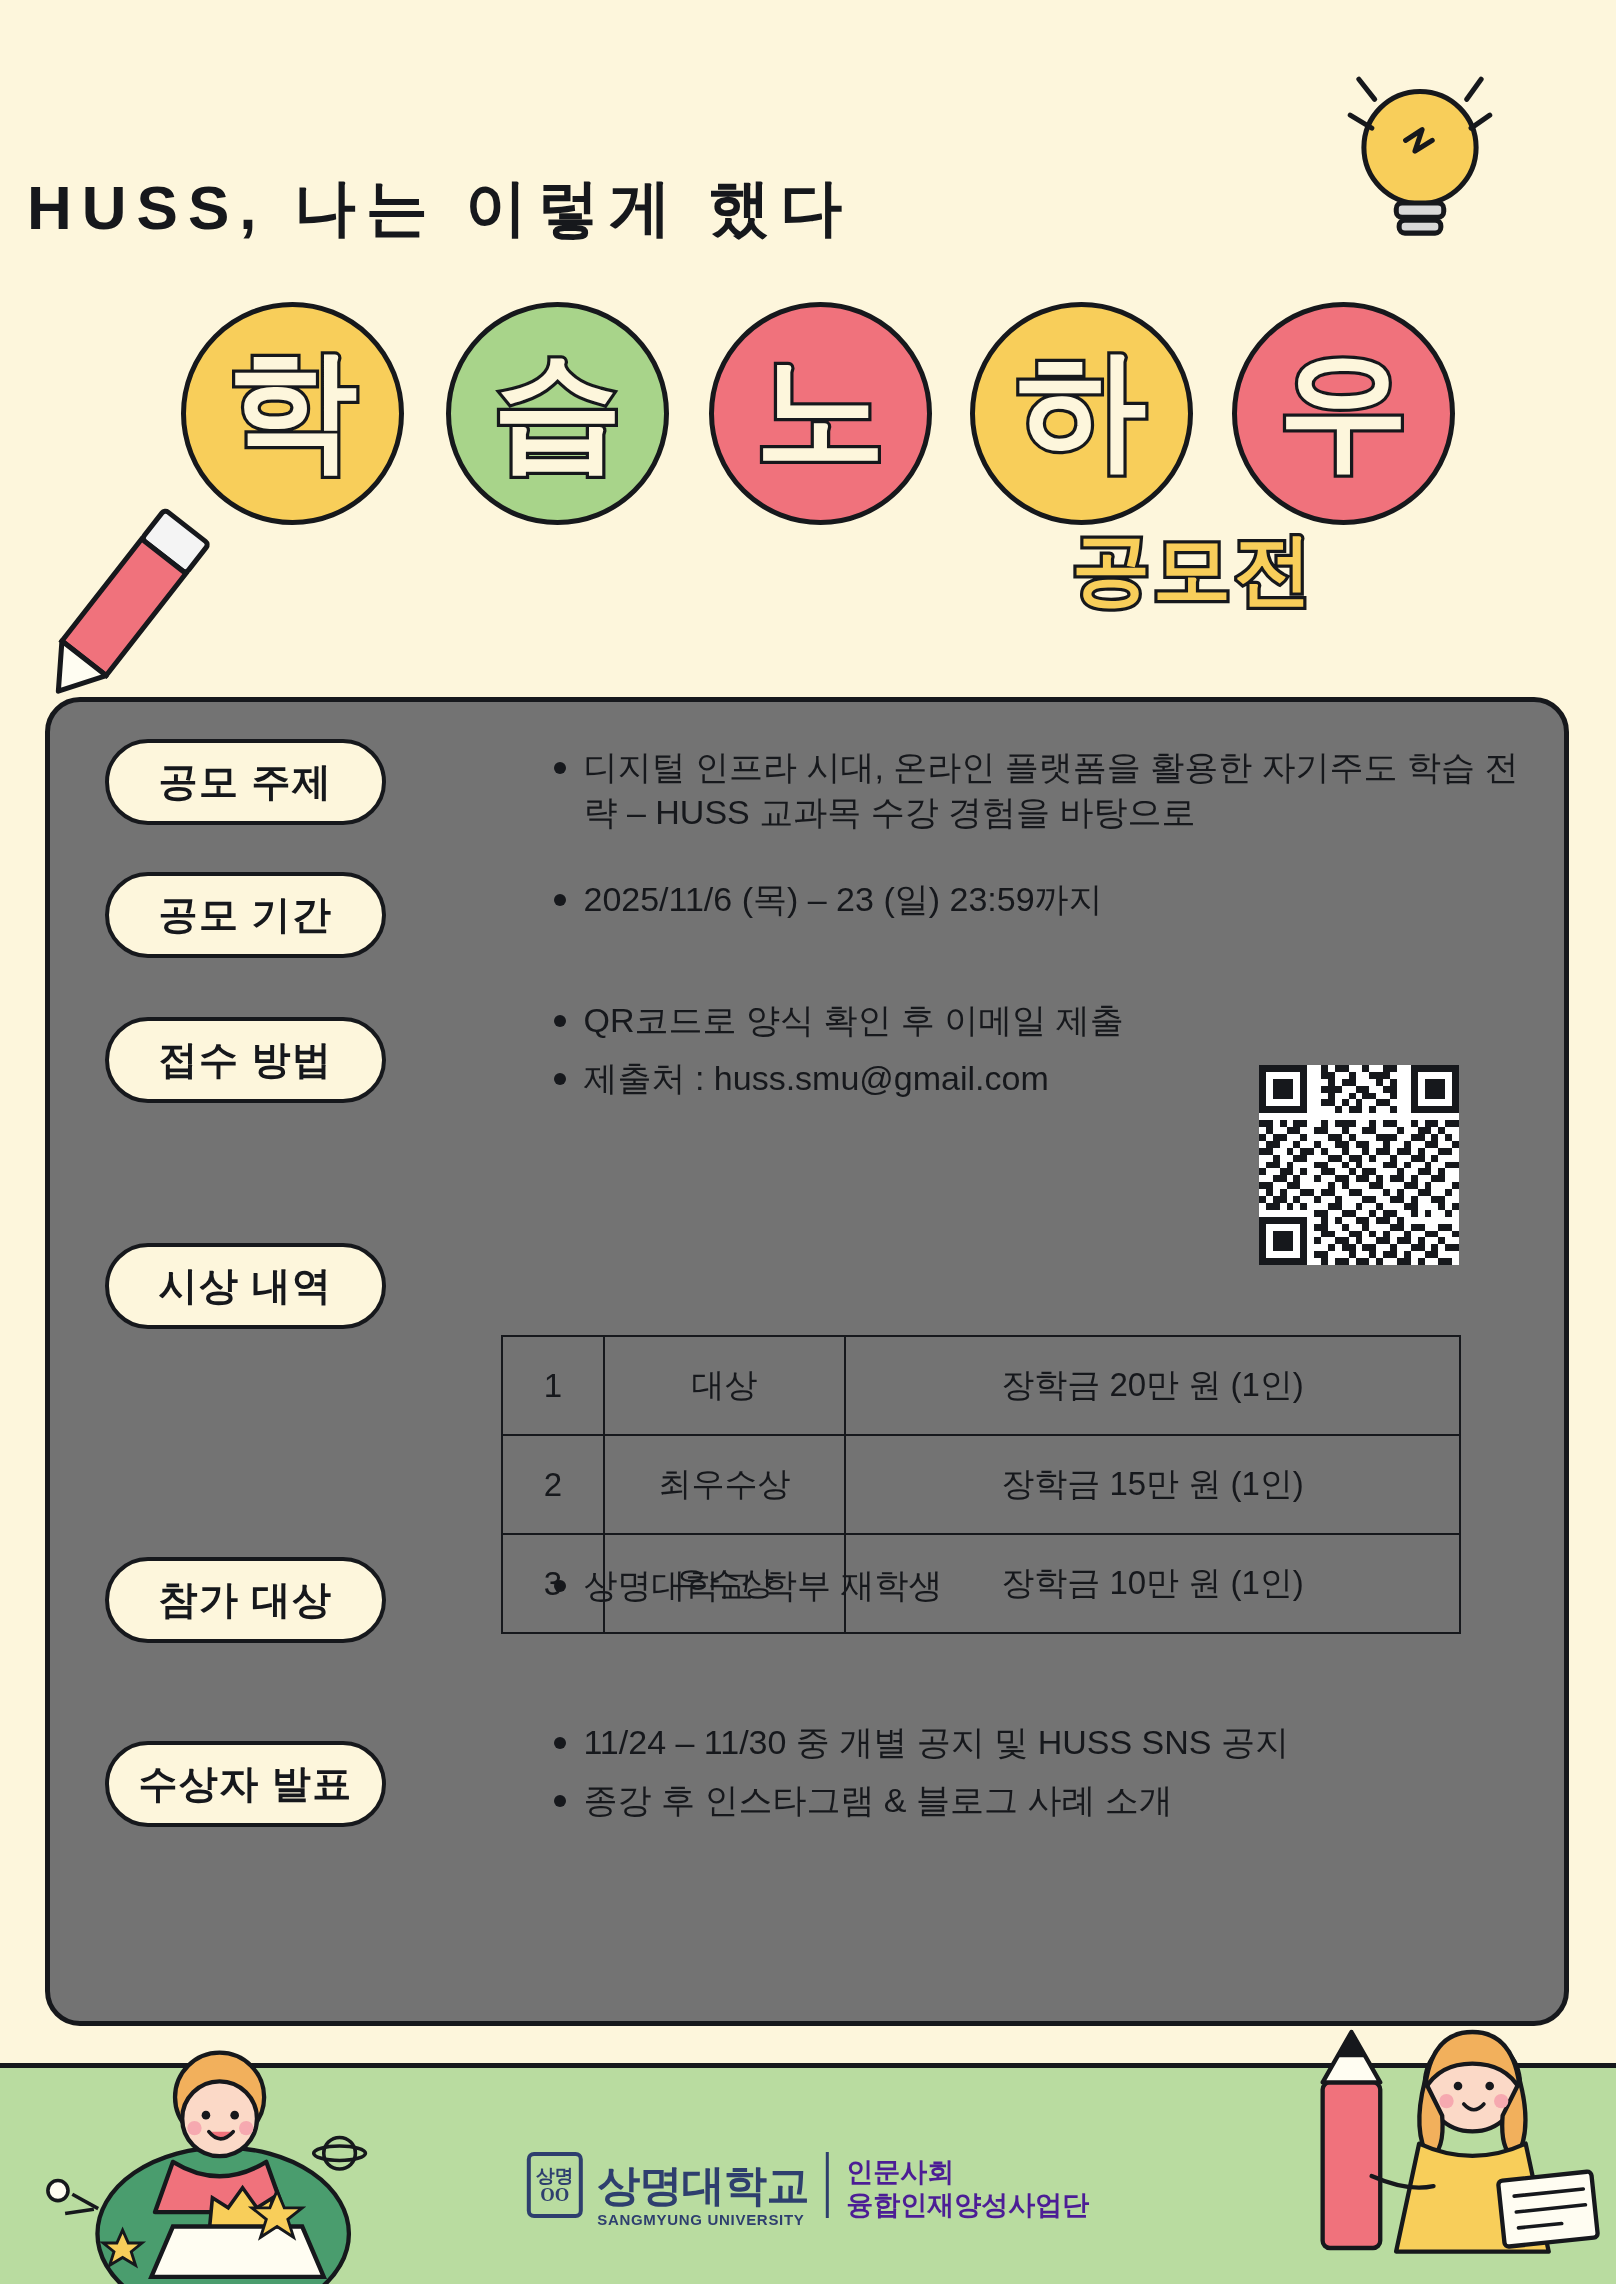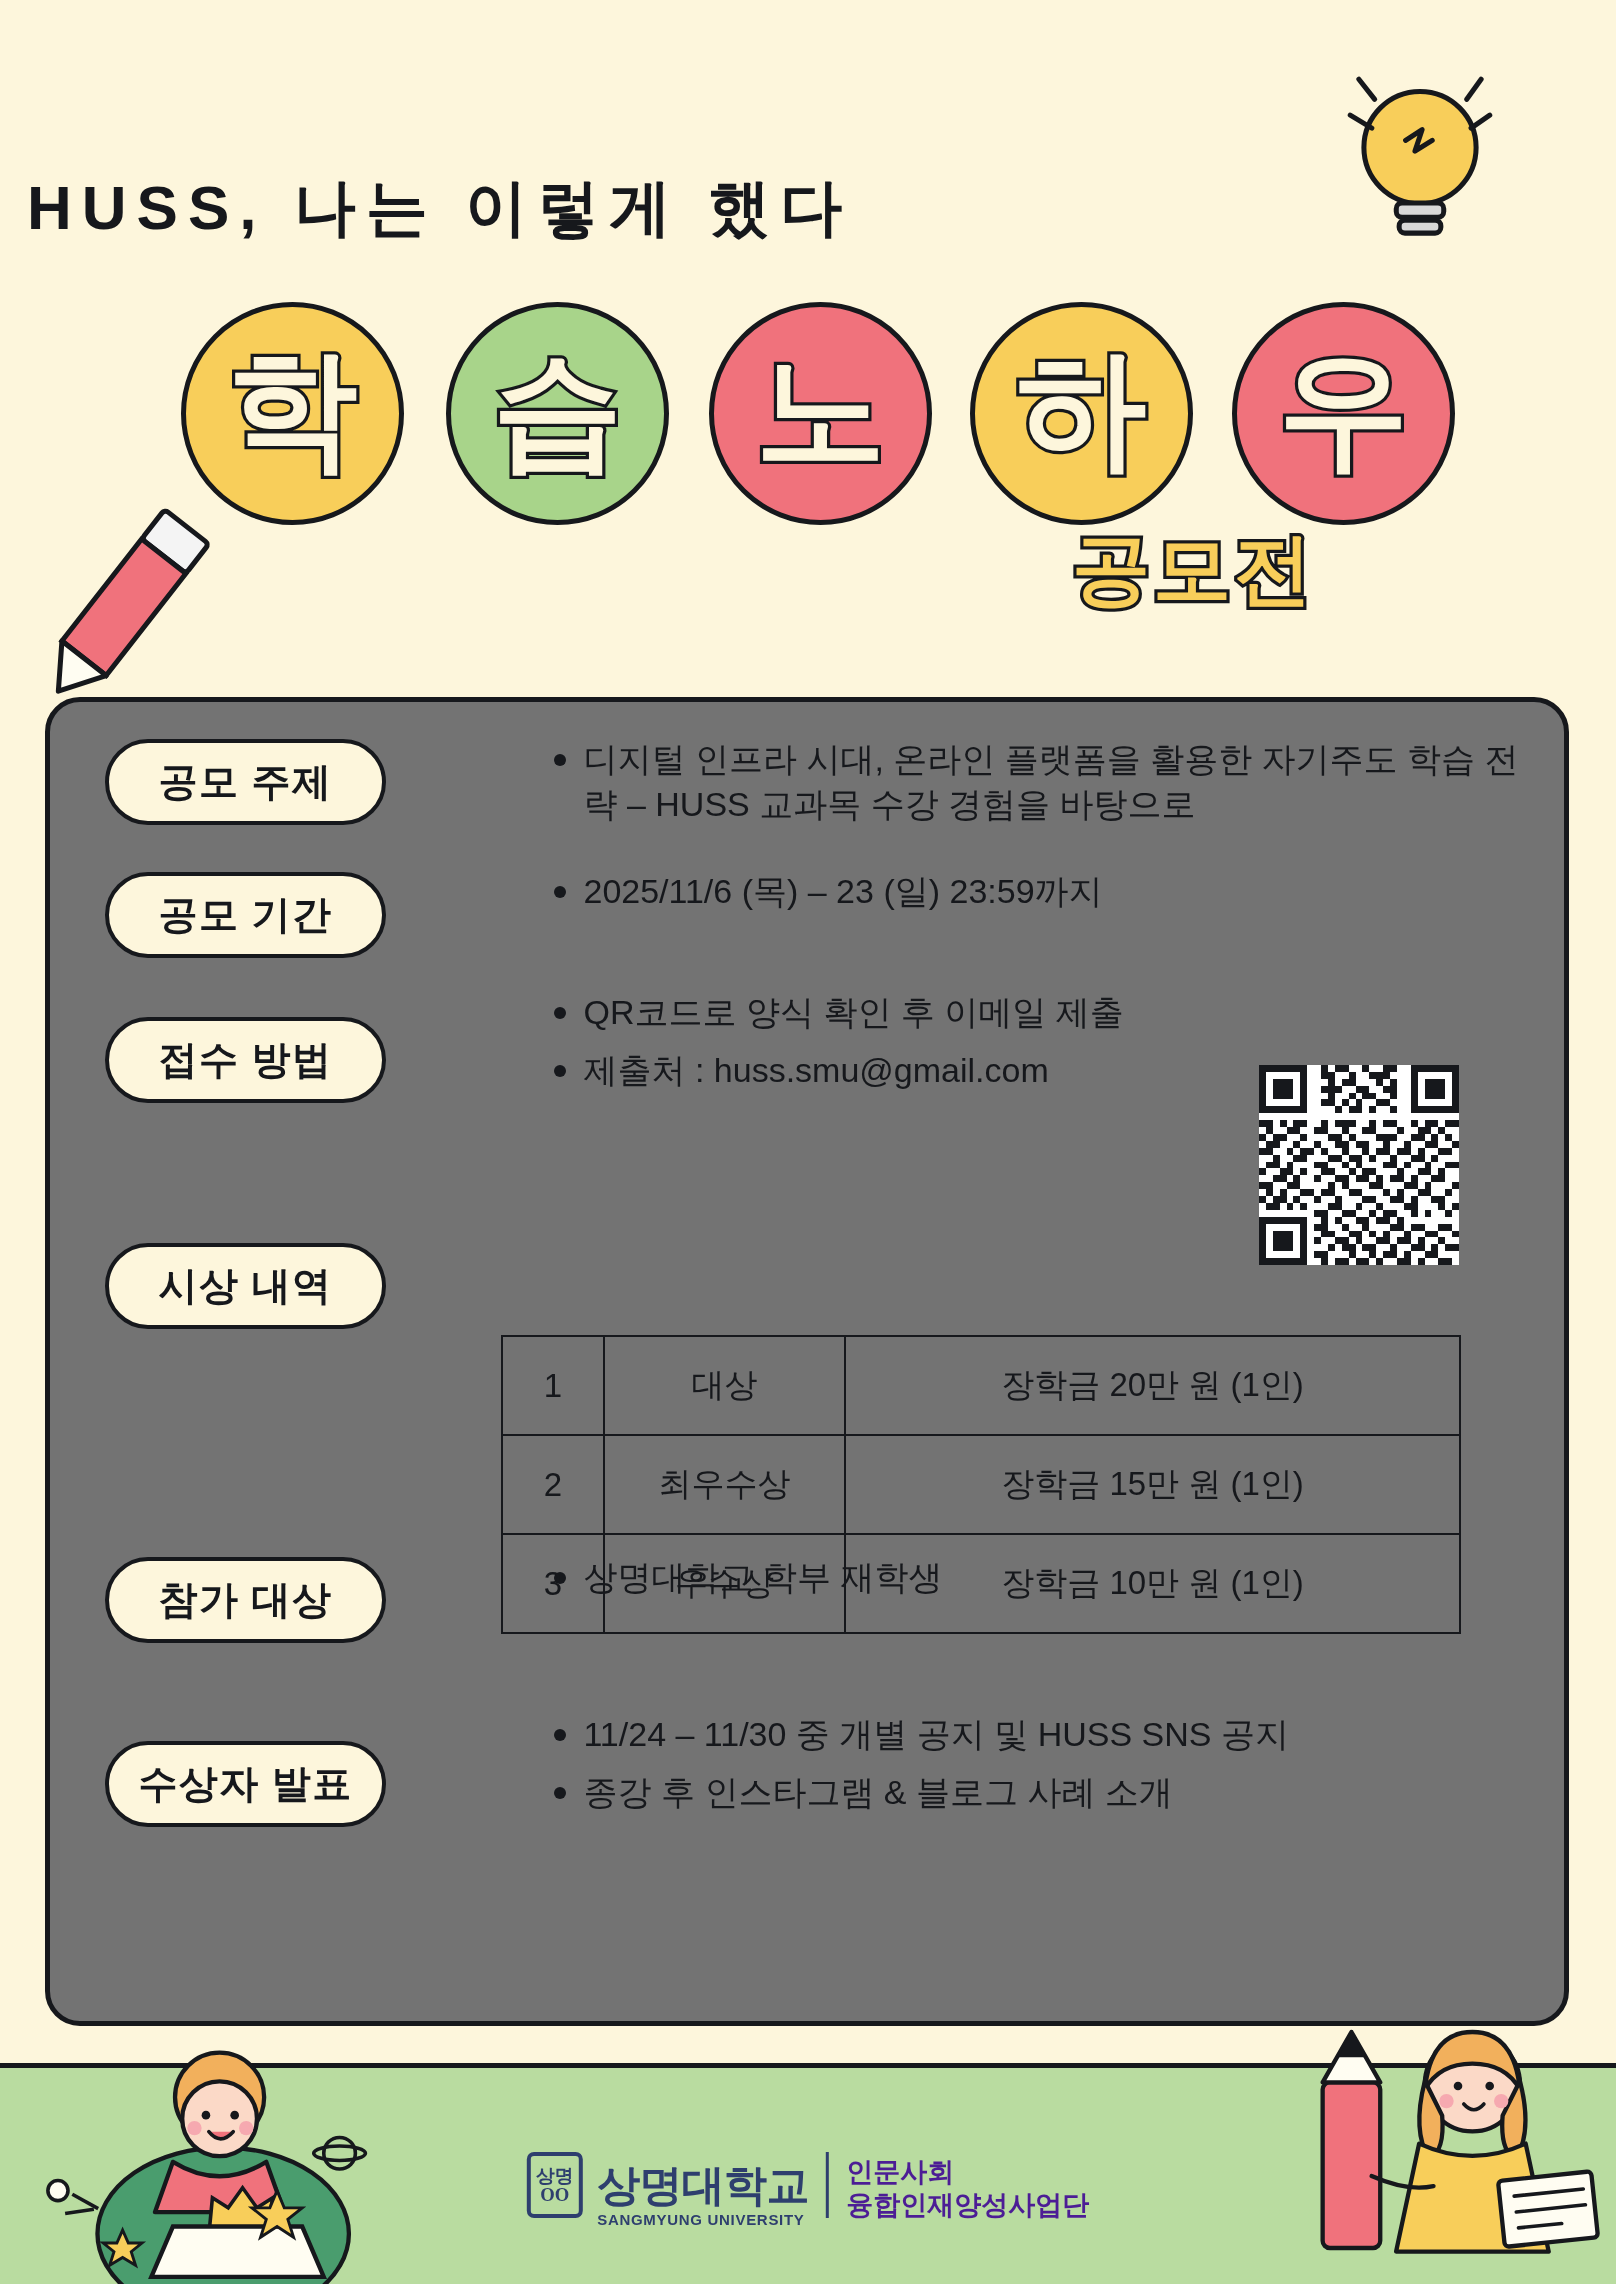--- a/index.html
+++ b/index.html
@@ -130,20 +130,21 @@
   }
 
   .bullets {
     position: absolute;
     left: 504px;
   }
   .bullet {
     display: flex;
     align-items: flex-start;
     margin-bottom: 13px;
+    margin-top: 8px;
   }
   .dot {
     width: 12.2px;
     height: 12.2px;
     border-radius: 50%;
     background: #16181c;
     flex: 0 0 auto;
     margin-top: 17.3px;
     margin-right: 17.3px;
   }

